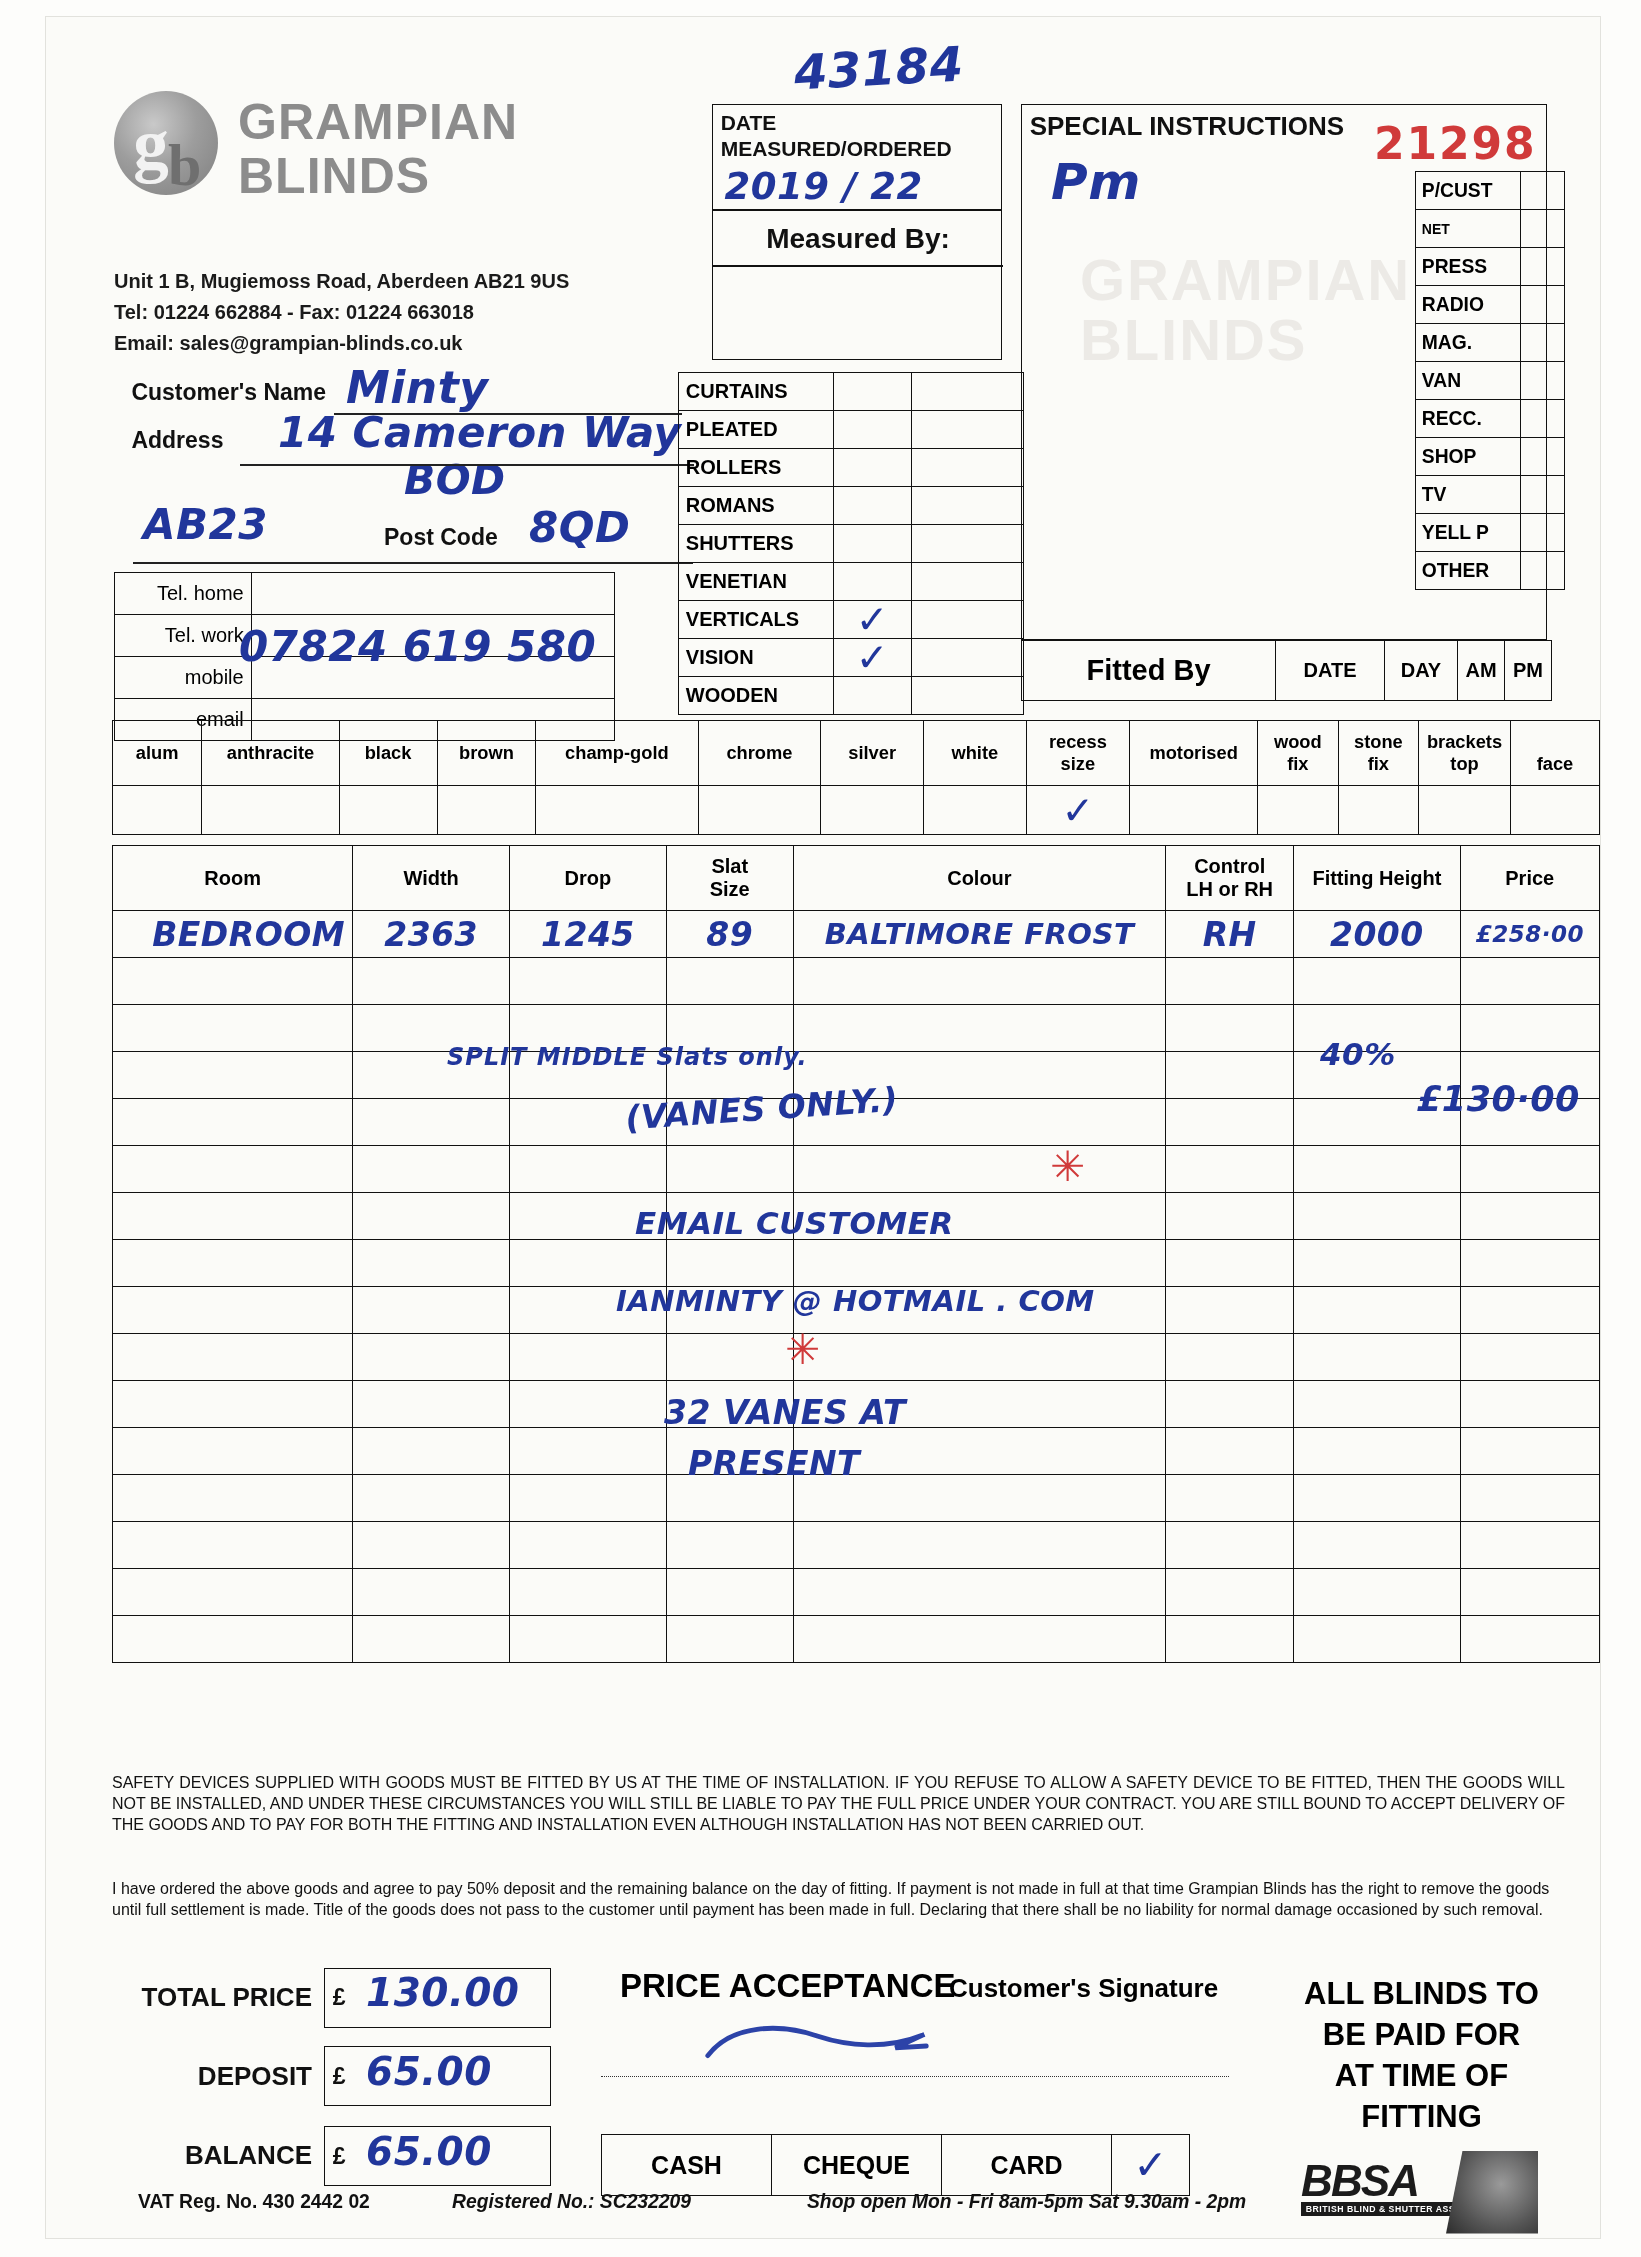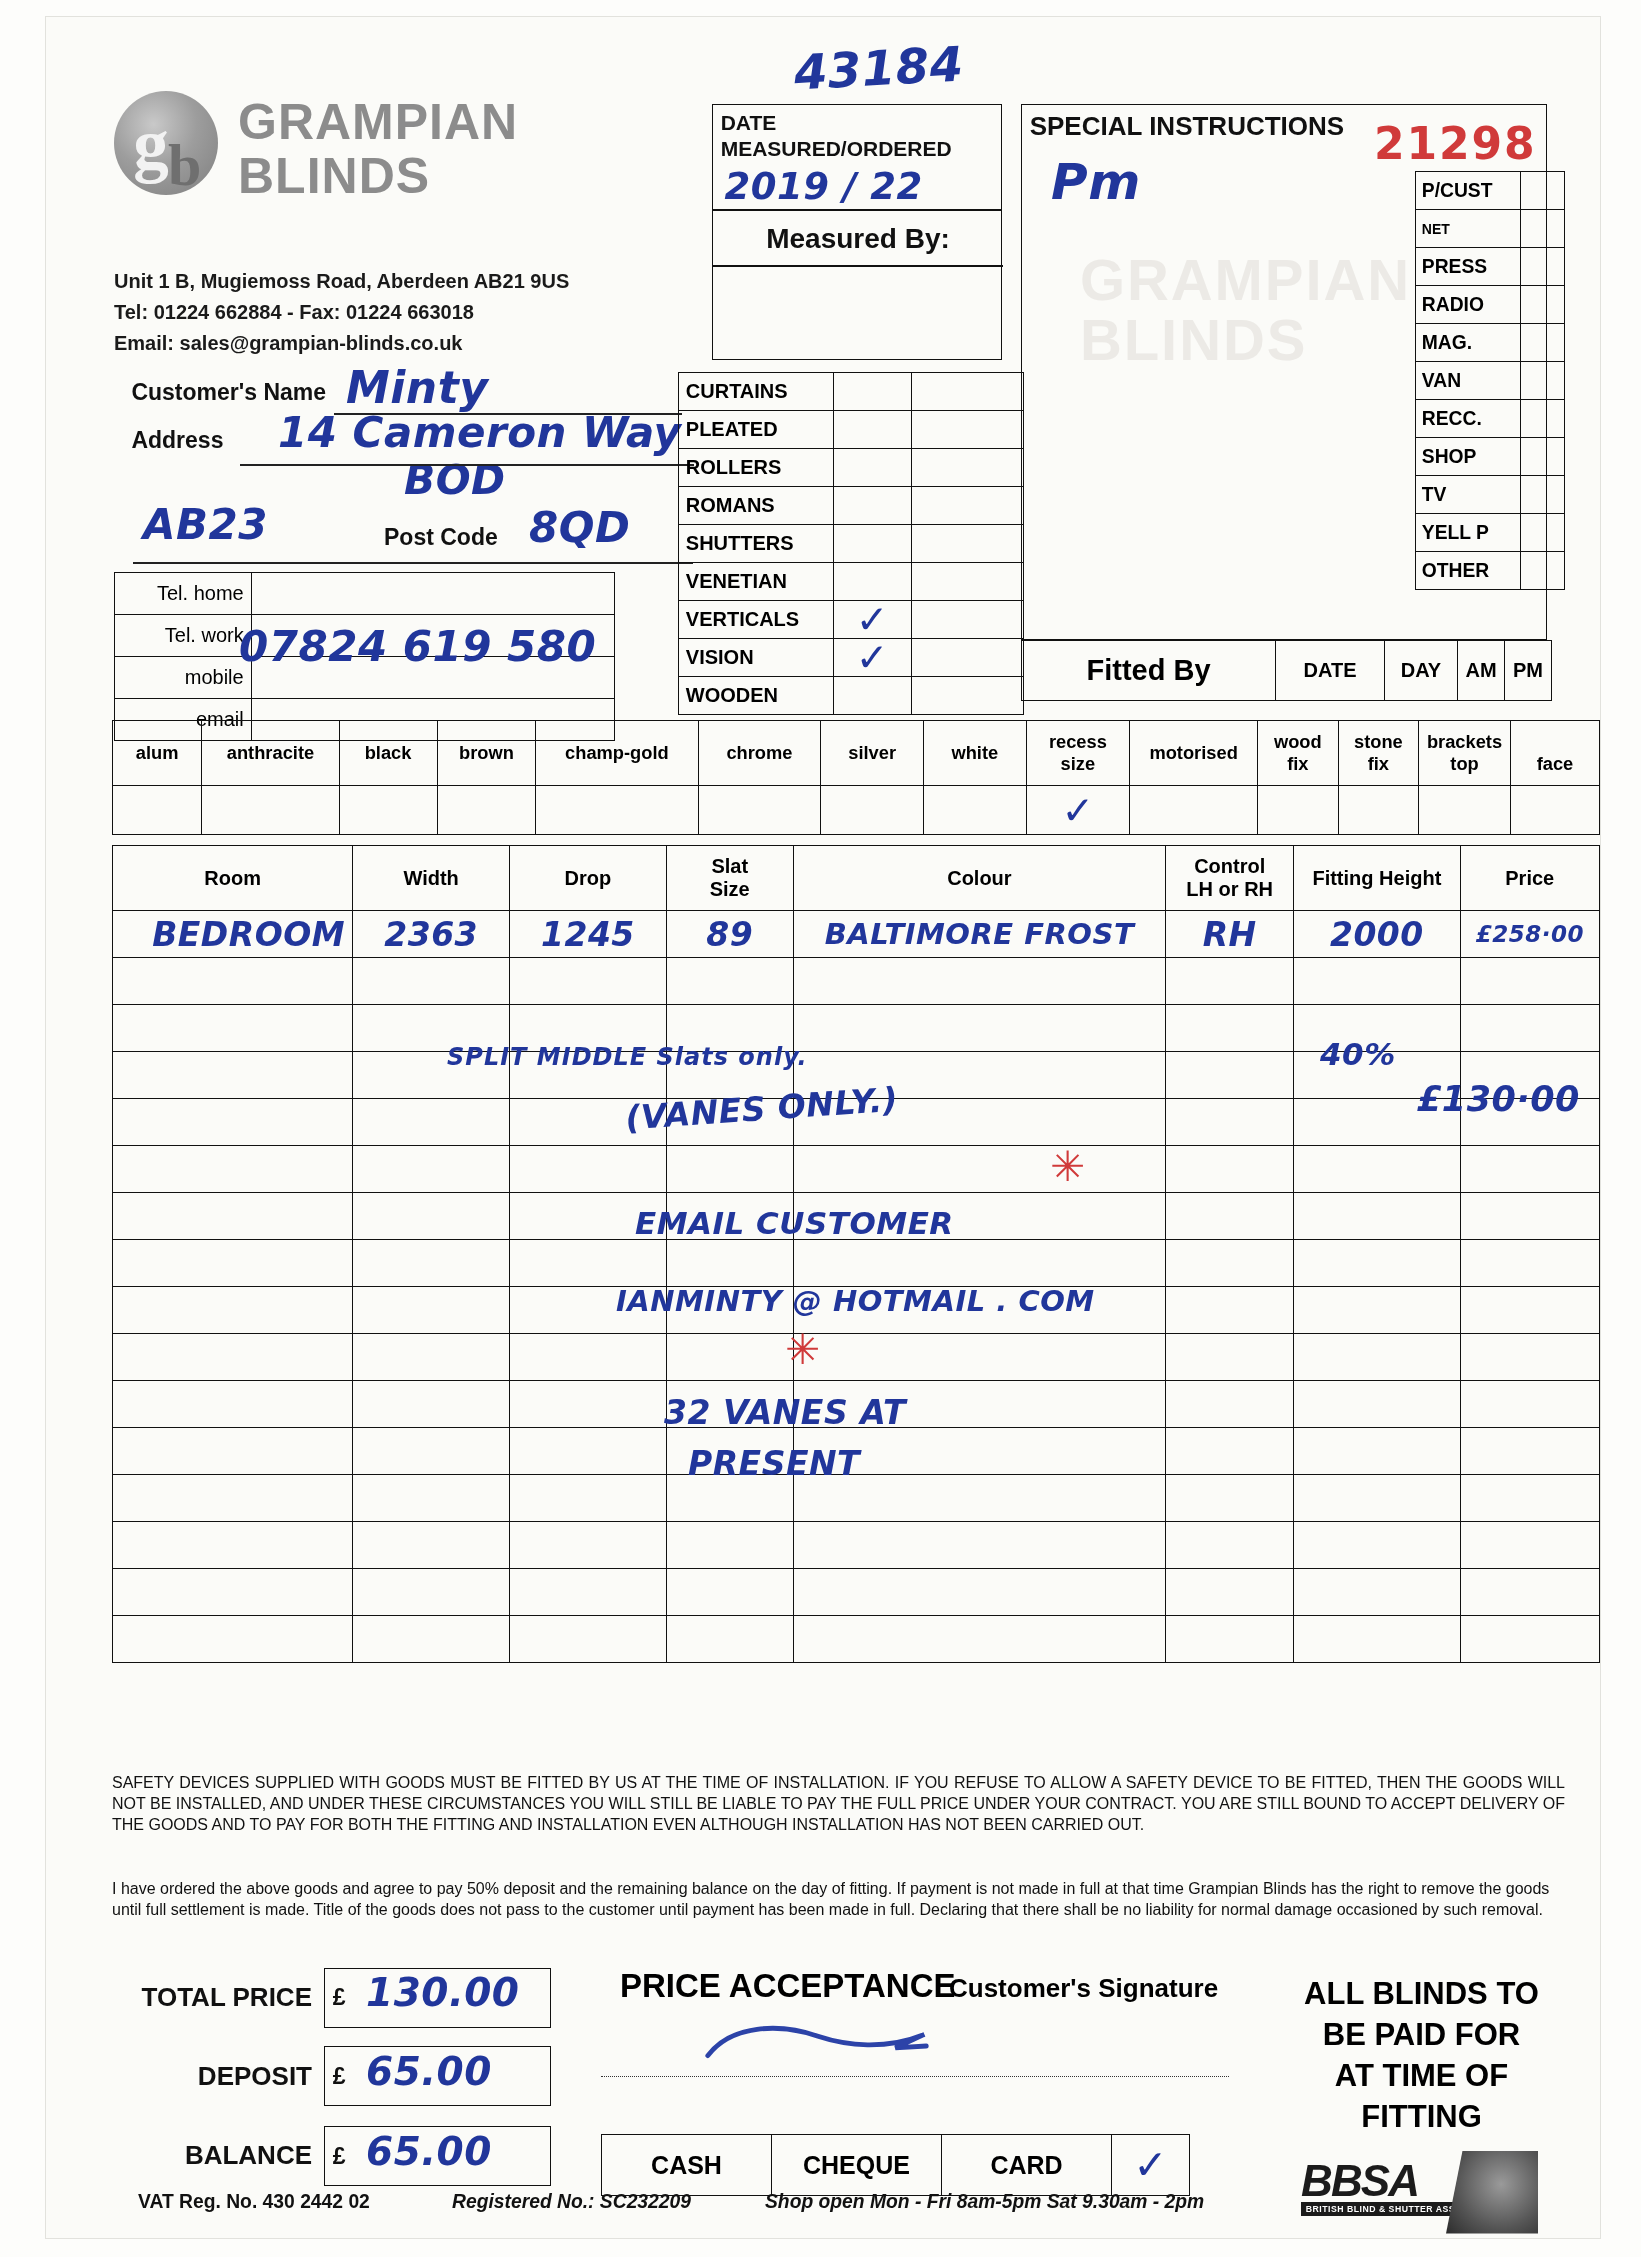--- a/index.html
+++ b/index.html
@@ -553,17 +553,17 @@
   <div class="abs" style="left:1255px;top:2139px;width:251px;height:77px;">
     <div class="abs" style="left:0;top:0;font-size:44px;font-weight:800;color:#1b1b1b;letter-spacing:-1.9px;font-style:italic;">BBSA</div>
     <div class="abs" style="left:0;top:46px;font-size:8.7px;font-weight:700;color:#fff;background:#1b1b1b;padding:1.9px 4.8px;letter-spacing:0.5px;">BRITISH BLIND &amp; SHUTTER ASSOCIATION</div>
     <div class="abs" style="left:145px;top:-5.8px;width:92px;height:83px;background:
           radial-gradient(circle at 60% 40%, #9a9a9a 0%, #545454 60%, #2b2b2b 100%);
           clip-path:polygon(18% 0,100% 0,100% 100%,0 100%);"></div>
   </div>
 
   <div class="abs" style="left:92px;top:2174px;font-size:19.3px;font-weight:700;color:#111;">VAT Reg. No. 430 2442 02</div>
   <div class="abs" style="left:406px;top:2174px;font-size:19.3px;font-weight:700;color:#111;font-style:italic;">Registered No.: SC232209</div>
-  <div class="abs" style="left:719px;top:2174px;font-size:19.3px;font-weight:700;color:#111;font-style:italic;">Shop open Mon - Fri 8am-5pm  Sat 9.30am - 2pm</div>
+  <div class="abs" style="left:761px;top:2174px;font-size:19.3px;font-weight:700;color:#111;font-style:italic;">Shop open Mon - Fri 8am-5pm  Sat 9.30am - 2pm</div>
 
  </div>
 </div>
 
 
 </body></html>

